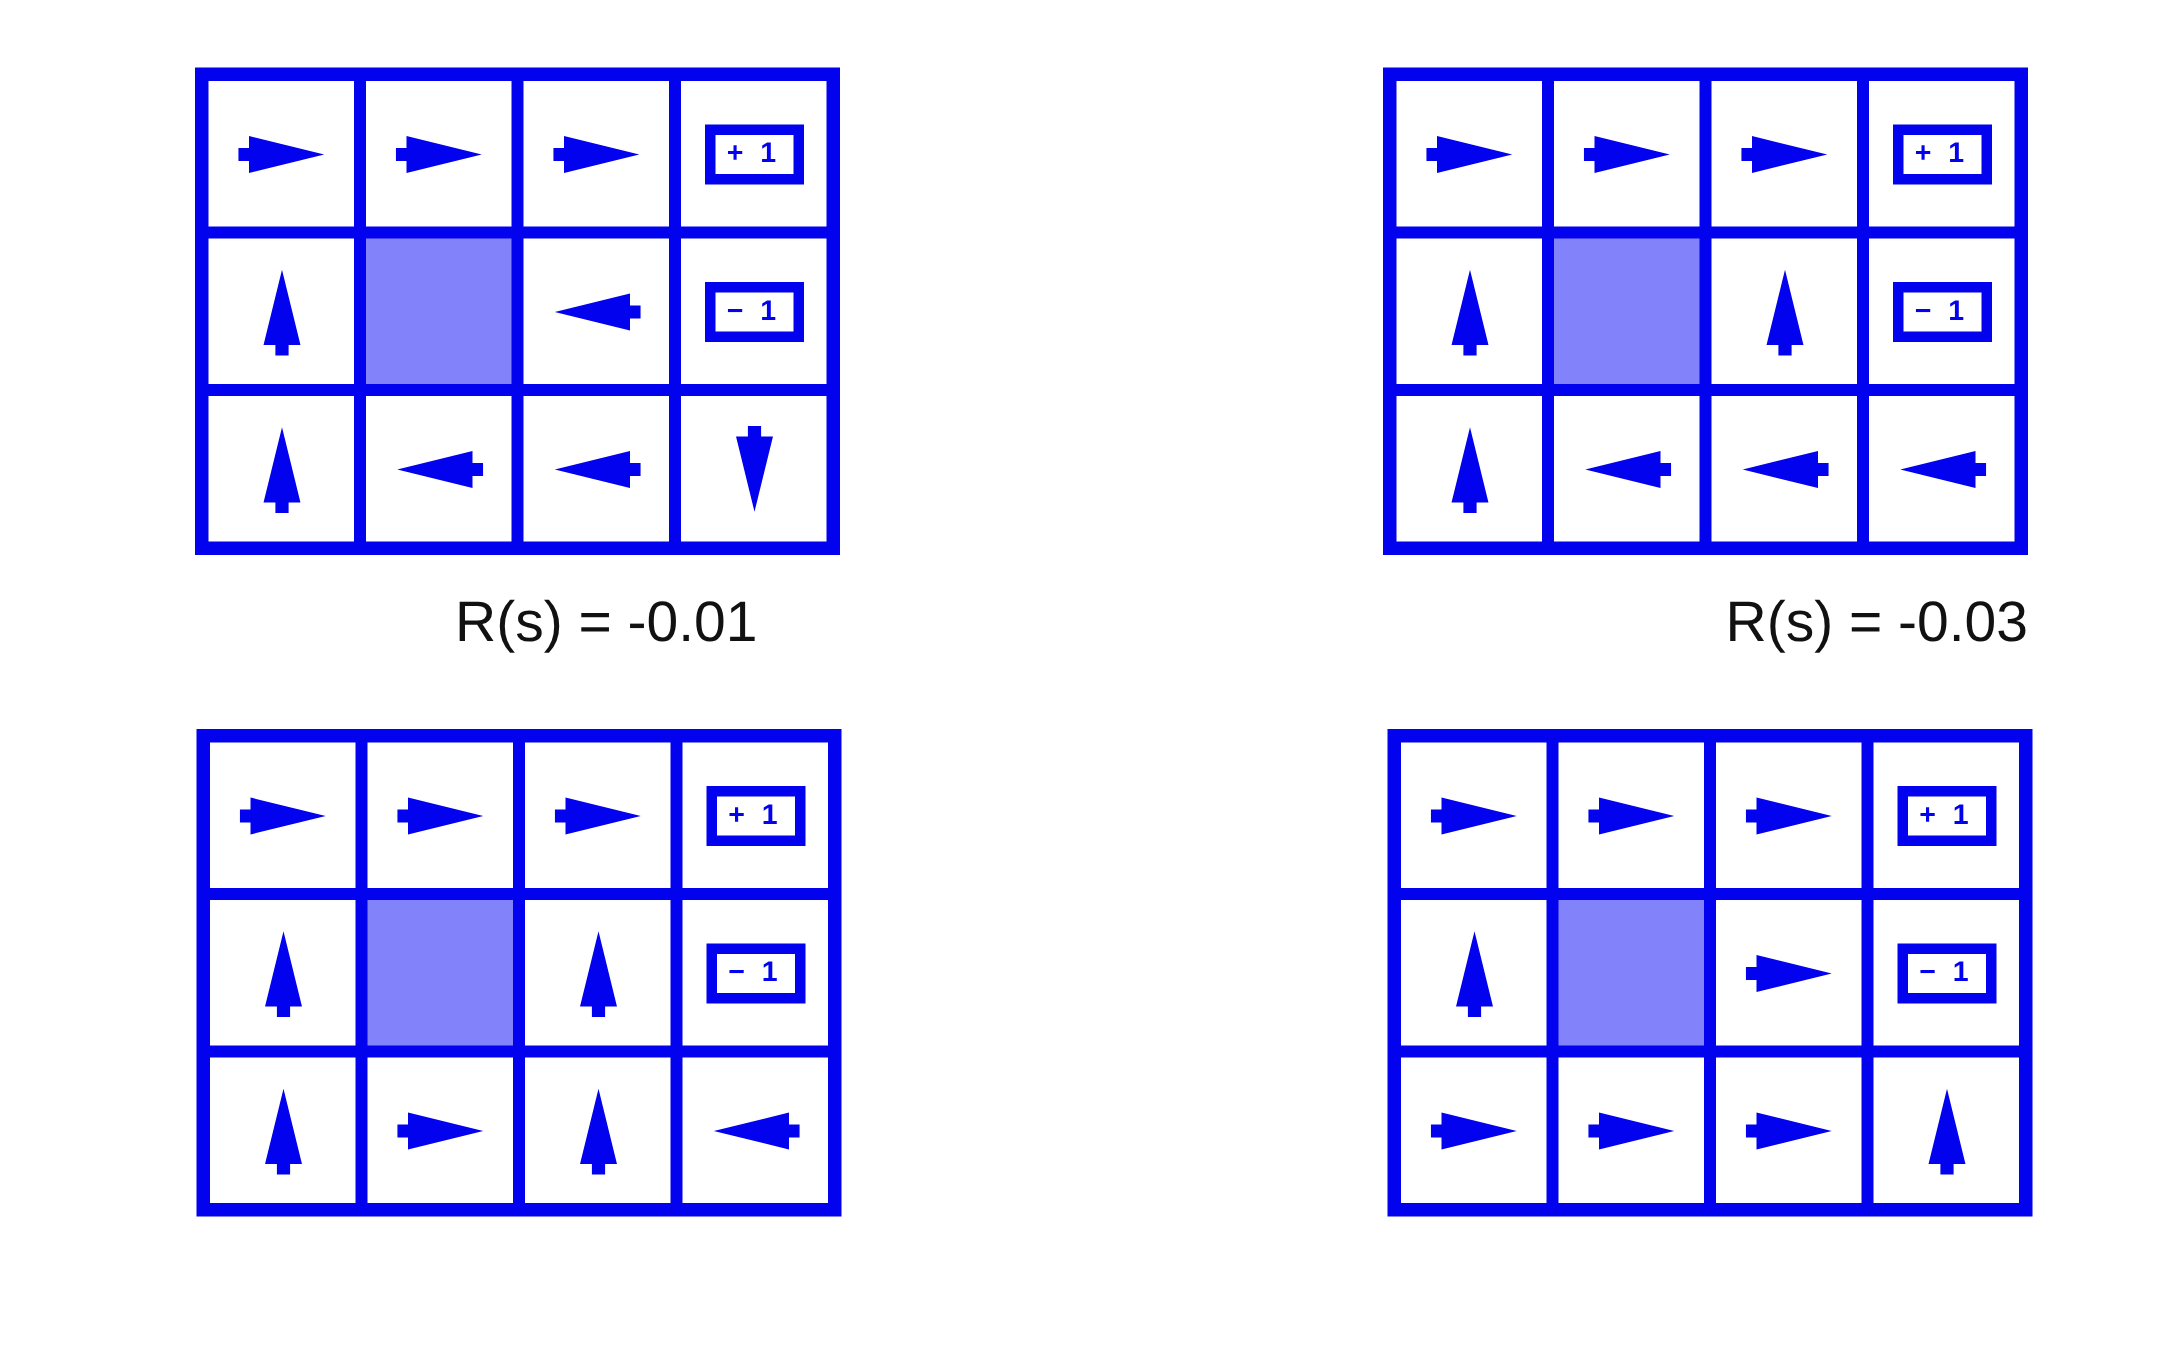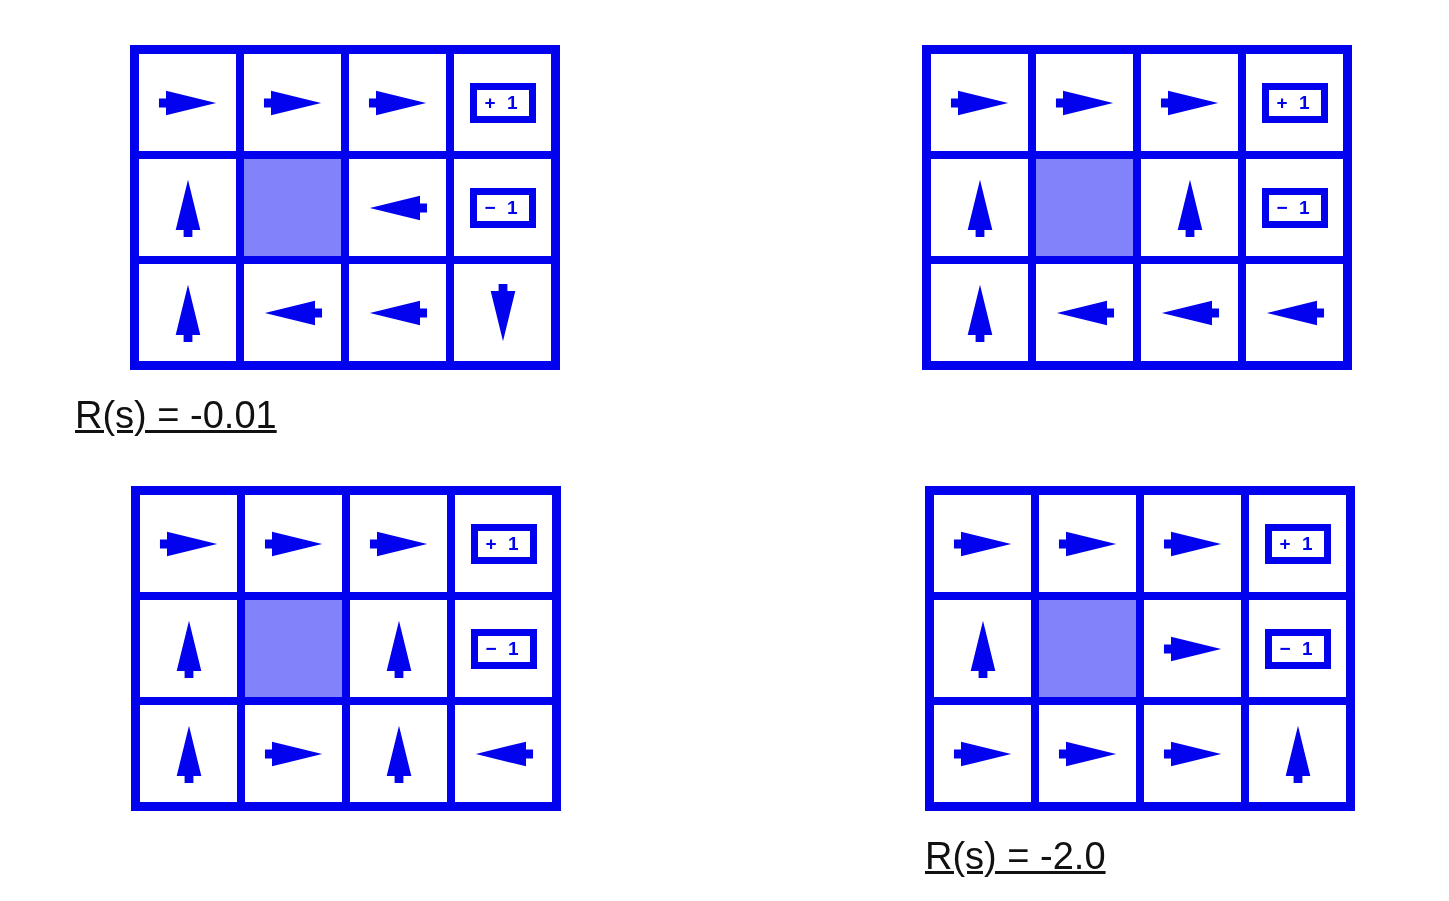--- a/index.html
+++ b/index.html
@@ -62,24 +62,23 @@
     justify-content: center;
     color: var(--accent);
     font-weight: bold;
     font-size: 19px;
     letter-spacing: 3px;
     white-space: nowrap;
   }
 
   .label {
     margin-top: 24px;
-    text-align: left;
+    text-align: right;
     font-size: 38px;
     color: var(--label);
-    text-decoration: underline;
   }
   .label.shift { transform: translateX(-55px); }
 </style>
 </head>
 <body>
 
 <div id="figures">
     <div class="figure fig-0">
       <div class="grid">
         <div class="cell">
@@ -185,20 +184,21 @@
           <svg viewBox="0 0 100 100" class="arrow dir-left">
             <polygon points="17,45 25,45 25,36 82,50 25,64 25,55 17,55"></polygon>
           </svg>
         </div>
         <div class="cell">
           <svg viewBox="0 0 100 100" class="arrow dir-left">
             <polygon points="17,45 25,45 25,36 82,50 25,64 25,55 17,55"></polygon>
           </svg>
         </div>
       </div>
+      <div class="label">R(s) = -0.03</div>
     </div>
     <div class="figure fig-2">
       <div class="grid">
         <div class="cell">
           <svg viewBox="0 0 100 100" class="arrow dir-right">
             <polygon points="17,45 25,45 25,36 82,50 25,64 25,55 17,55"></polygon>
           </svg>
         </div>
         <div class="cell">
           <svg viewBox="0 0 100 100" class="arrow dir-right">
@@ -297,15 +297,14 @@
           <svg viewBox="0 0 100 100" class="arrow dir-right">
             <polygon points="17,45 25,45 25,36 82,50 25,64 25,55 17,55"></polygon>
           </svg>
         </div>
         <div class="cell">
           <svg viewBox="0 0 100 100" class="arrow dir-up">
             <polygon points="17,45 25,45 25,36 82,50 25,64 25,55 17,55"></polygon>
           </svg>
         </div>
       </div>
-      <div class="label">R(s) = -2.0</div>
     </div>
   </div>
 
 </body></html>

